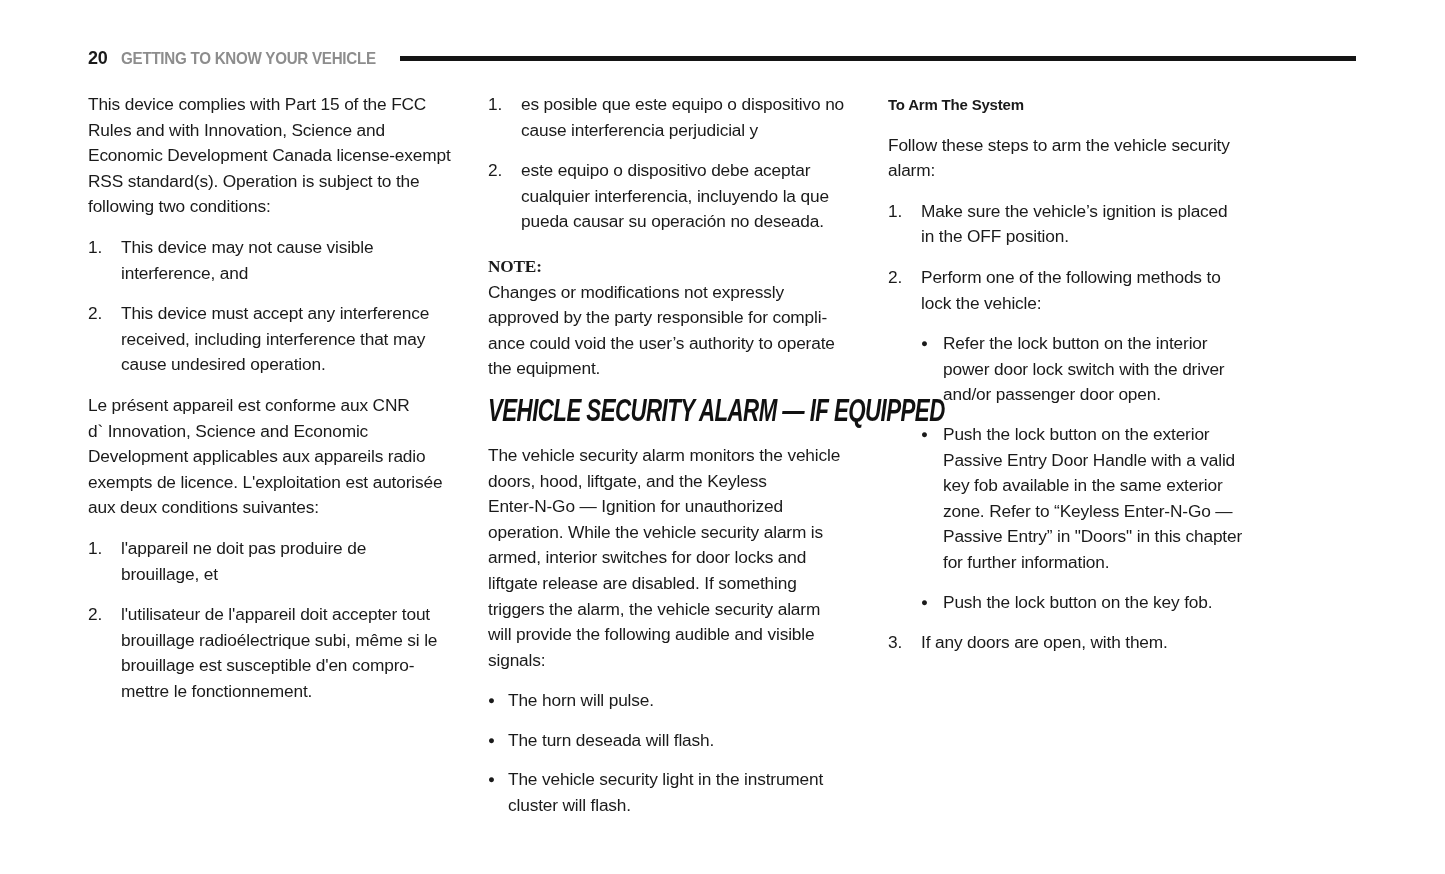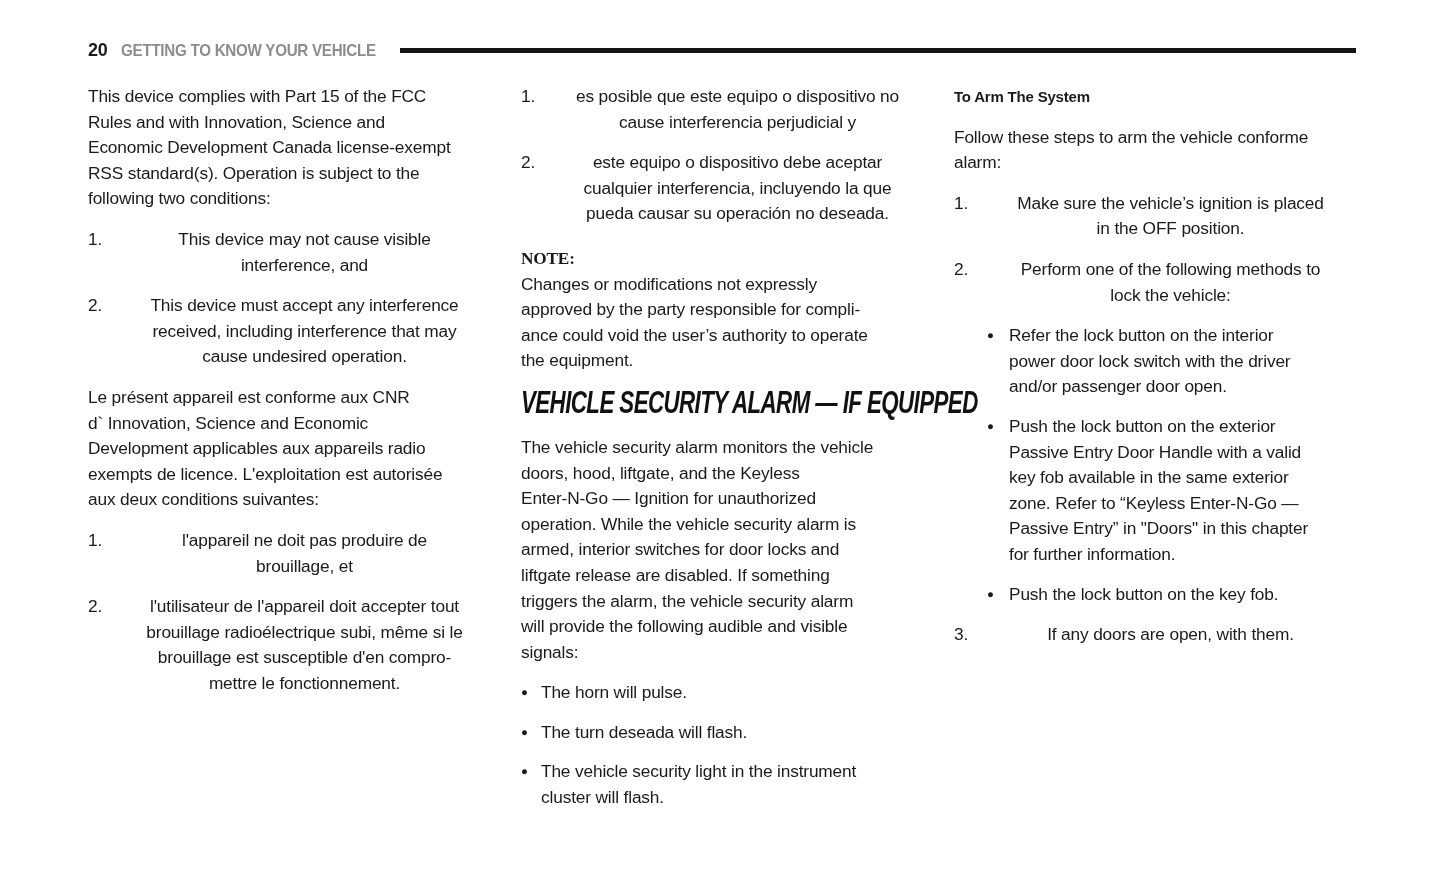--- a/index.html
+++ b/index.html
@@ -10,20 +10,21 @@
     height: 874px;
     font-family: "Liberation Sans", "DejaVu Sans", sans-serif;
     color: #1a1a1a;
     overflow: hidden;
   }
   .page {
     position: relative;
     width: 1445px;
     height: 626px;
     background: #ffffff;
+    margin-top: 8px;
   }
   
   .page-header {
     position: absolute;
     left: 88px;
     top: 40px;
     width: 1268px;
     display: flex;
     align-items: center;
   }
@@ -48,21 +49,20 @@
     height: 5px;
     background: #151515;
     margin-left: 2px;
   }
   
   .content {
     position: absolute;
     left: 88px;
     top: 84px;
     display: flex;
-    gap: 33px;
   }
   .col {
     width: 400px;
     font-size: 17.3px;
     line-height: 25.6px;
     letter-spacing: -0.15px;
   }
   .col > :first-child { margin-top: 0 !important; }
 
   .para {
@@ -73,21 +73,20 @@
     display: flex;
     margin: 15px 0;
   }
   .num {
     width: 33px;
     flex-shrink: 0;
   }
   .num-text {
     white-space: pre-line;
     flex: 1;
-    text-align: center;
   }
   .note-label {
     font-weight: bold;
     margin-top: 19px;
     letter-spacing: -0.2px;
     font-family: Liberation Serif, serif;
   }
   .note-text {
     white-space: pre-line;
     margin: 0 0 15px 0;
@@ -228,21 +227,21 @@
       </div>
       <div class="bullet-item">
         <span class="bullet-marker">●</span>
         <span class="bullet-text">The vehicle security light in the instrument
 cluster will flash.</span>
       </div>
     </div>
 
     <div class="col">
       <div class="sub-heading">To Arm The System</div>
-      <div class="para">Follow these steps to arm the vehicle conforme
+      <div class="para">Follow these steps to arm the vehicle security
 alarm:</div>
 
       <div class="num-item">
         <span class="num">1.</span>
         <span class="num-text">Make sure the vehicle’s ignition is placed
 in the OFF position.</span>
       </div>
       <div class="num-item">
         <span class="num">2.</span>
         <span class="num-text">Perform one of the following methods to

